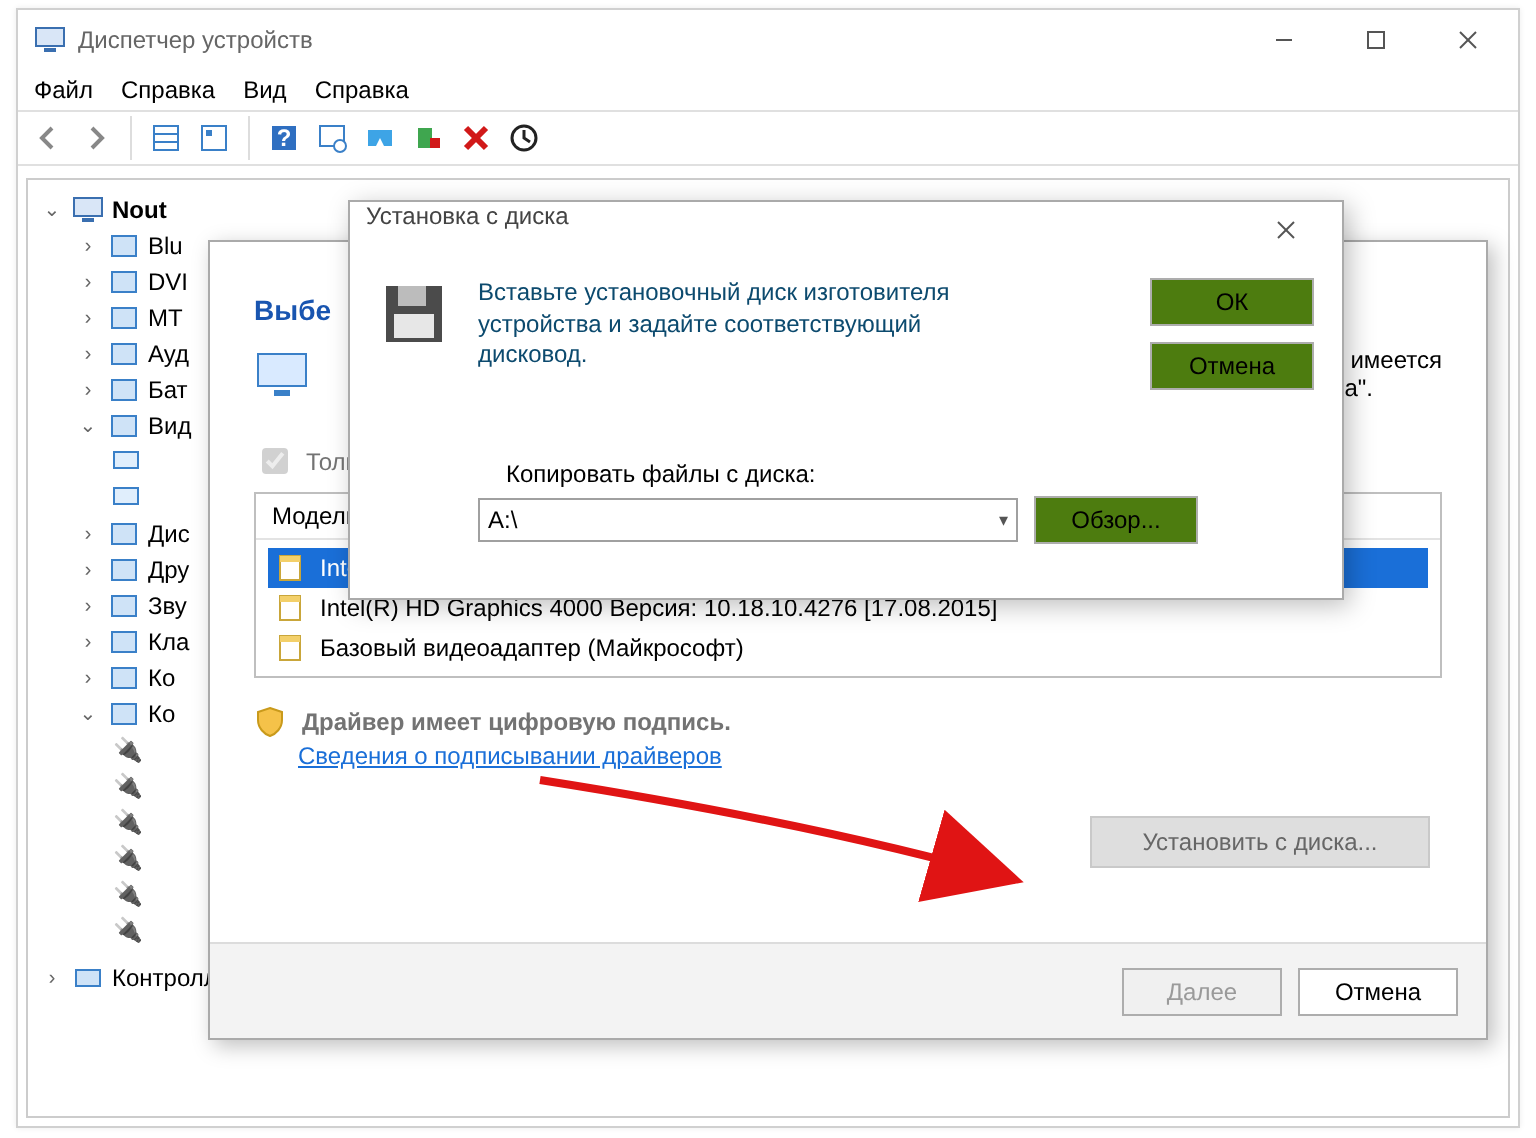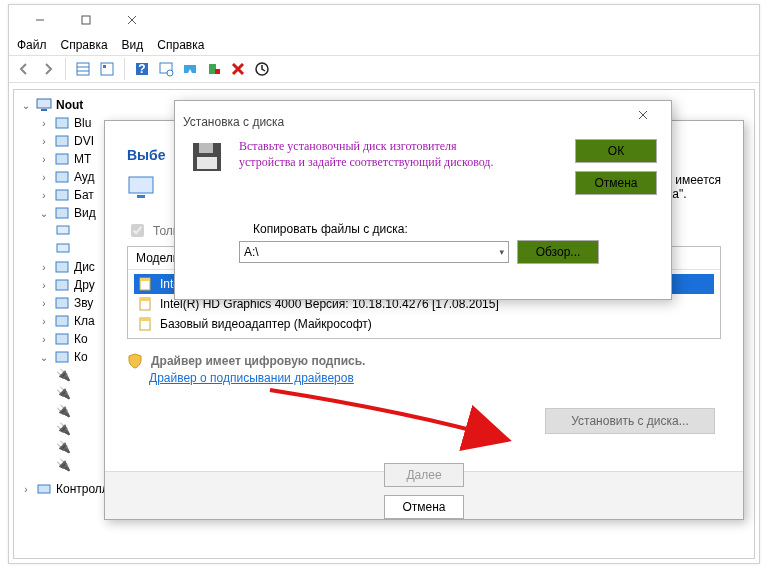--- a/index.html
+++ b/index.html
@@ -36,50 +36,59 @@
   .wizard .checkline { padding: 16px 22px 6px 22px; display: flex; align-items: center; gap: 6px; color: #737373; }
   .wizard .checkline input { accent-color: #888; }
   .wizard .model-group { margin: 0 22px; border: 1px solid #bfbfbf; }
   .wizard .model-head { padding: 4px 8px; border-bottom: 1px solid #e3e3e3; }
   .wizard .model-list { padding: 4px 6px; }
   .wizard .model-item { display: flex; align-items: center; gap: 6px; padding: 2px 4px; }
   .wizard .model-item.selected { background: #1a6fd8; color: #fff; }
   .wizard .sign-row { display: flex; align-items: center; gap: 8px; padding: 14px 22px 2px 22px; color: #737373; font-weight: bold; }
   .wizard .sign-link { color: #1a6fd8; text-decoration: underline; padding-left: 44px; display: block; }
   .wizard .install-btn { position: absolute; right: 28px; bottom: 85px; width: 170px; height: 26px; background: #dedede; color: #666; border: 1px solid #c9c9c9; text-align: center; line-height: 24px; }
-  .wizard .btn-bar { position: absolute; left: 0; right: 0; bottom: 0; height: 48px; border-top: 1px solid #dcdcdc; display: flex; align-items: center; justify-content: flex-end; gap: 8px; padding: 0 14px; background: #f3f3f3; flex-direction: column; }
+  .wizard .btn-bar { position: absolute; left: 0; right: 0; bottom: 0; height: 48px; border-top: 1px solid #dcdcdc; display: flex; align-items: center; justify-content: flex-end; gap: 8px; padding: 0 14px; background: #f3f3f3; }
   .wizard .btn { min-width: 80px; height: 24px; border: 1px solid #adadad; background: #fff; text-align: center; line-height: 22px; }
   .wizard .btn.disabled { color: #9a9a9a; background: #f0f0f0; }
 
   
   .disk-dlg { position: absolute; left: 174px; top: 100px; width: 498px; height: 200px; background: #fff; border: 1px solid #aaa; box-shadow: 3px 3px 12px rgba(0,0,0,.25); }
-  .disk-title { height: 28px; display: flex; align-items: flex-end; padding: 0 8px; color: #444; }
+  .disk-title { height: 28px; display: flex; align-items: flex-start; padding: 0 8px; color: #444; }
   .disk-title .t { flex: 1; }
   .disk-close { width: 40px; height: 28px; display: flex; align-items: center; justify-content: center; color: #555; }
   .disk-body { position: relative; padding: 10px 14px; height: calc(100% - 28px); }
   .disk-row1 { display: flex; gap: 14px; }
-  .disk-text { width: 272px; color: #a21caf; line-height: 1.3; font-family: Liberation Serif, serif; }
+  .disk-text { width: 272px; color: #0c4a6e; line-height: 1.3; }
   .disk-btncol { position: absolute; right: 14px; top: 10px; display: flex; flex-direction: column; gap: 8px; }
   .disk-btncol .btn, .disk-browse { width: 82px; height: 24px; border: 1px solid #adadad; background: #4d7c0f; text-align: center; line-height: 22px; }
   .disk-copy-label { margin-top: 44px; margin-left: 64px; }
   .disk-combo-row { display: flex; align-items: center; gap: 8px; margin-top: 4px; margin-left: 50px; }
   .disk-combo { width: 270px; height: 22px; border: 1px solid #a0a0a0; display: flex; align-items: center; padding: 0 4px; justify-content: space-between; background: #fff; }
   .disk-combo .dd { font-size: 9px; color: #555; }
 
   .arrow-overlay { position: absolute; left: 260px; top: 382px; width: 270px; height: 80px; pointer-events: none; }
 
   
   svg.ico { width: 16px; height: 16px; }
 </style>
 </head>
 <body>
 
 <div class="dm-window">
 
   <div class="titlebar">
+    <div class="title">
+      <span class="node-icon">
+        <svg class="ico" viewBox="0 0 16 16">
+            <rect x="1" y="2" width="14" height="9" fill="#d9e6f7" stroke="#3a6fb0"></rect>
+            <rect x="5" y="12" width="6" height="2" fill="#3a6fb0"></rect>
+          </svg>
+      </span>
+      <span>Диспетчер устройств</span>
+    </div>
     <div class="win-btns">
       <div class="win-btn">
           <svg width="10" height="10">
             <line x1="1" y1="5" x2="9" y2="5" stroke="#555" stroke-width="1"></line>
           </svg>
         </div>
       <div class="win-btn">
           <svg width="10" height="10">
             <rect x="1" y="1" width="8" height="8" fill="none" stroke="#555"></rect>
           </svg>
@@ -397,21 +406,21 @@
   </div>
 
   <div class="sign-row">
     <span class="node-icon">
       <svg class="ico" viewBox="0 0 16 16">
           <path d="M8 1l6 2v4c0 4-3 7-6 8-3-1-6-4-6-8V3z" fill="#f5c249" stroke="#c99a1b"></path>
         </svg>
     </span>
     <span>Драйвер имеет цифровую подпись.</span>
   </div>
-  <a href="#" class="sign-link">Драйвер о подписывании драйверов</a>
+  <a href="#" class="sign-link">Сведения о подписывании драйверов</a>
 
   <div class="install-btn">Установить с диска...</div>
 
   <div class="btn-bar">
     <div class="btn disabled">Далее</div>
     <div class="btn">Отмена</div>
   </div>
 </div>
 
 <svg class="arrow-overlay" viewBox="0 0 270 80">

